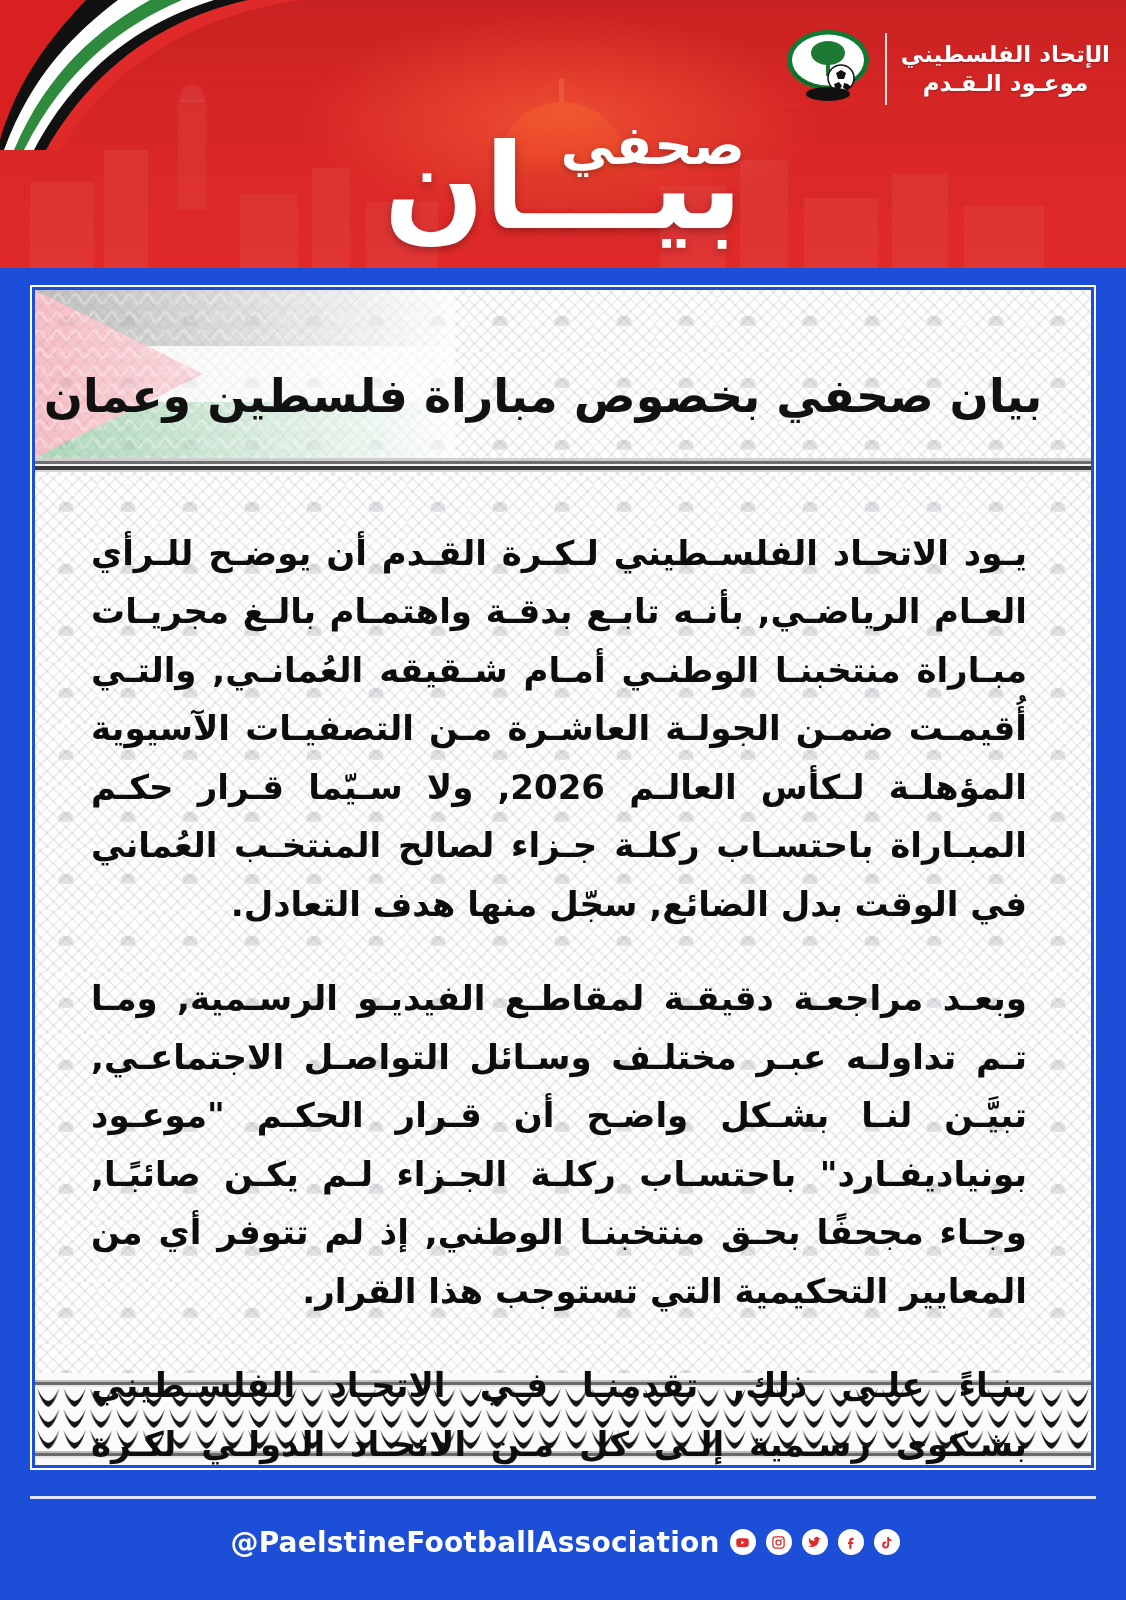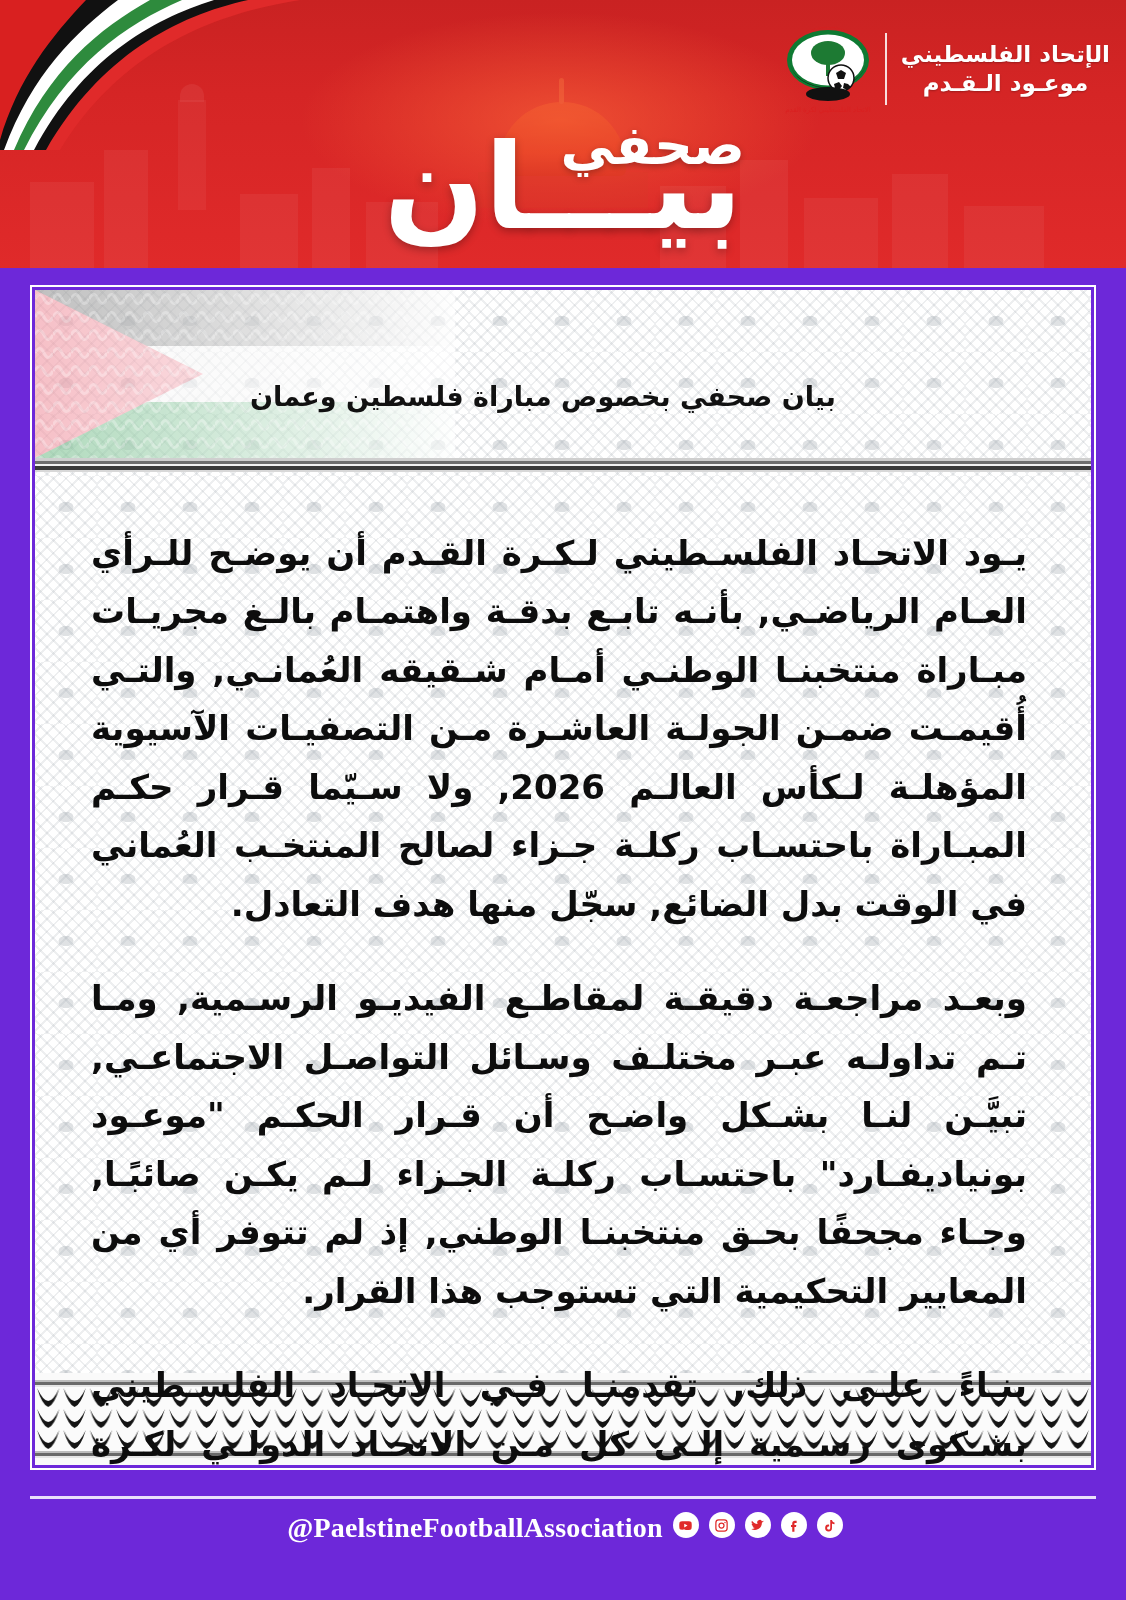--- a/index.html
+++ b/index.html
@@ -3,21 +3,21 @@
 <meta charset="utf-8">
 <style>
   * { margin:0; padding:0; box-sizing:border-box; }
   html, body {
     width:1126px; height:1600px;
     font-family:"DejaVu Sans","Liberation Sans",sans-serif;
     background:#e02a2a; overflow:hidden;
   }
   #page {
     position:relative; width:1126px; height:1600px;
-    background:#6d28d9; overflow:hidden;
+    background:#1d4ed8; overflow:hidden;
   }
 
   
   #banner {
     position:absolute; left:0; top:0; width:1126px; height:268px;
     overflow:hidden;
     background:
       radial-gradient(ellipse 360px 150px at 560px 120px, rgba(255,110,60,.55) 0%, rgba(224,42,42,0) 72%),
       linear-gradient(180deg,#c92222 0%,#d52525 35%,#e02a2a 100%);
   }
@@ -97,21 +97,21 @@
     background-size:62px 62px;
   }
 
   
   #title-band{
     position:relative; height:168px; overflow:hidden;
     display:flex; align-items:center; justify-content:center;
   }
   #flag-wm{ position:absolute; left:0; top:0; width:420px; height:168px; opacity:.62; }
   #card-title{
-    position:relative; z-index:3; color:#111; font-size:27px;
+    position:relative; z-index:3; color:#111; font-size:46px;
     font-weight:bold; letter-spacing:0; padding-right:40px;margin-top:44px;
   }
   #title-rule{
     position:relative; height:14px;
     background:linear-gradient(180deg,#cfcfcf 0 3px,#6f6f6f 3px 6px,#f2f2f2 6px 8px,#3a3a3a 8px 12px,#d8d8d8 12px 14px);
   }
 
   
   #body{
     position:relative; z-index:2; padding:52px 64px 0 56px;
@@ -132,21 +132,21 @@
   .kf-rule{ height:7px; background:linear-gradient(180deg,#bdbdbd 0 2px,#6a6a6a 2px 5px,#e6e6e6 5px 7px); }
   .kf-rows{ height:64px; }
 
   
   #footer-rule{
     position:absolute; left:30px; right:30px; top:1496px;
     height:3px; background:rgba(255,255,255,.85);
   }
   #footer{
     position:absolute; left:0; right:0; top:1512px; height:60px;
-    display:flex; align-items:flex-start; justify-content:center; gap:10px;font-family:Liberation Serif, serif;
+    display:flex; align-items:center; justify-content:center; gap:10px;
   }
   .si{
     width:26px; height:26px; border-radius:50%; background:#fff;
     display:flex; align-items:center; justify-content:center; flex:none;
   }
   .si svg{ width:15px; height:15px; fill:#e02a2a; }
   #handle{
     color:#fff; font-size:28px; font-weight:bold; direction:ltr;
     margin-right:0; margin-left:0; padding-left:4px; letter-spacing:.2px;
   }

